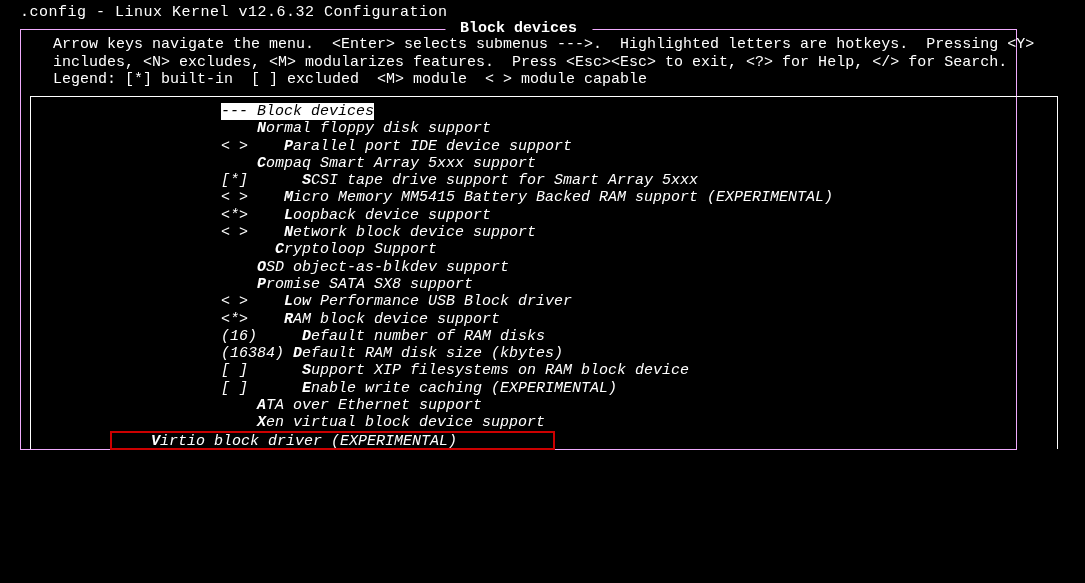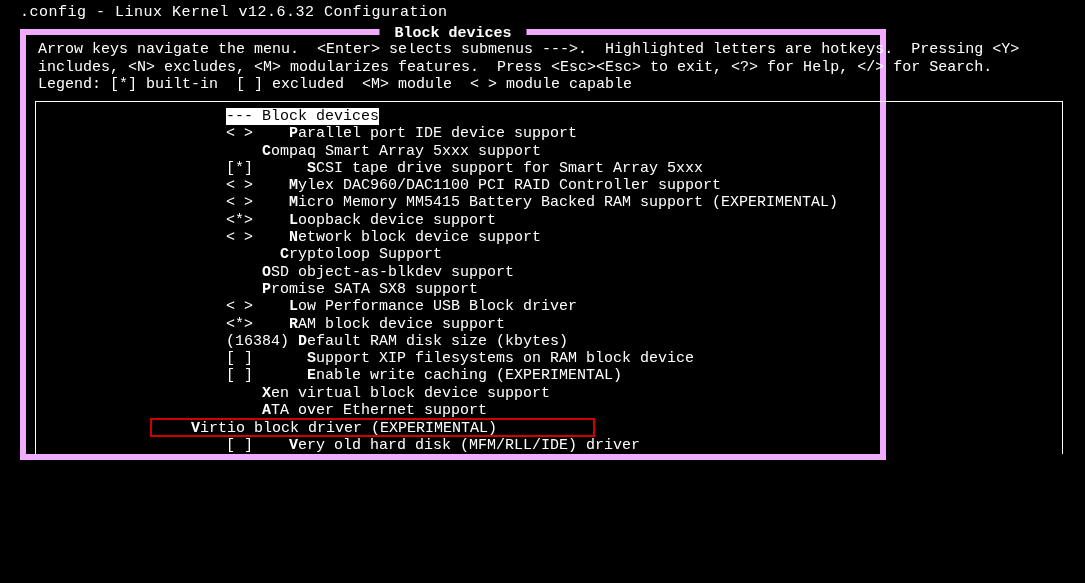--- a/index.html
+++ b/index.html
@@ -16,59 +16,61 @@
     width: 1085px;
     height: 583px;
     overflow: hidden;
     padding: 4px 0 0 20px;
   }
   .title {
     margin-bottom: 8px;
     letter-spacing: 0.5px;
   }
   .outer-box {
-    border: 6px solid #f0abfc;
+    border: 1px solid #f0abfc;
     position: relative;
     padding: 6px 12px 0 12px;
-    width: 866px;
+    width: 997px;
   }
   .box-title {
     position: absolute;
     top: -10px;
     left: 50%;
     transform: translateX(-50%);
     background: #000;
     padding: 0 6px;
     font-weight: bold;
   }
   .help-text {
     margin-bottom: 8px;
     white-space: pre;
+    margin-left: 20px;
   }
   .inner-box {
     border: 1px solid #fff;
     border-bottom: none;
     padding: 6px 10px 0 0;
     width: 1028px;
     margin-left: -3px;
+    font-style: italic;
   }
   .menu-row {
     white-space: pre;
     padding-left: 190px;
     height: 17.3px;
   }
   .section-header {
     background: #fff;
     color: #000;
   }
   .highlighted {
     border: 2px solid #cc0000;
     margin-top: -1px;
     margin-bottom: -1px;
-    margin-left: 114px;
+    margin-left: 79px;
     padding-left: 3px;
     display: inline-block;
     width: 445px;
     height: 19px;
     overflow: visible;
   }
   .highlighted-row {
     padding-left: 0;
   }
   b.hk {
@@ -82,33 +84,33 @@
 
 <div class="outer-box">
   <div class="box-title">&nbsp;<span>Block devices</span>&nbsp;</div>
 
   <div class="help-text"><span>Arrow keys navigate the menu.  &lt;Enter&gt; selects submenus ---&gt;.  Highlighted letters are hotkeys.  Pressing &lt;Y&gt;</span>
 <span>includes, &lt;N&gt; excludes, &lt;M&gt; modularizes features.  Press &lt;Esc&gt;&lt;Esc&gt; to exit, &lt;?&gt; for Help, &lt;/&gt; for Search.</span>
 <span>Legend: [*] built-in  [ ] excluded  &lt;M&gt; module  &lt; &gt; module capable</span></div>
 
   <div class="inner-box" id="menu-list">
   <div class="menu-row"><span class="section-header">--- Block devices</span></div>
+      <div class="menu-row"><m>    <b class="hk">N</b>ormal floppy disk support</m></div>
       <div class="menu-row">&lt; &gt;    <b class="hk">P</b>arallel port IDE device support</div>
       <div class="menu-row"><m>    <b class="hk">C</b>ompaq Smart Array 5xxx support</m></div>
       <div class="menu-row">[*]      <b class="hk">S</b>CSI tape drive support for Smart Array 5xxx</div>
-      <div class="menu-row">&lt; &gt;    <b class="hk">M</b>ylex DAC960/DAC1100 PCI RAID Controller support</div>
       <div class="menu-row">&lt; &gt;    <b class="hk">M</b>icro Memory MM5415 Battery Backed RAM support (EXPERIMENTAL)</div>
       <div class="menu-row">&lt;*&gt;    <b class="hk">L</b>oopback device support</div>
       <div class="menu-row">&lt; &gt;    <b class="hk">N</b>etwork block device support</div>
       <div class="menu-row"><m>      <b class="hk">C</b>ryptoloop Support</m></div>
       <div class="menu-row"><m>    <b class="hk">O</b>SD object-as-blkdev support</m></div>
       <div class="menu-row"><m>    <b class="hk">P</b>romise SATA SX8 support</m></div>
       <div class="menu-row">&lt; &gt;    <b class="hk">L</b>ow Performance USB Block driver</div>
       <div class="menu-row">&lt;*&gt;    <b class="hk">R</b>AM block device support</div>
+      <div class="menu-row">(16)     <b class="hk">D</b>efault number of RAM disks</div>
       <div class="menu-row">(16384) <b class="hk">D</b>efault RAM disk size (kbytes)</div>
       <div class="menu-row">[ ]      <b class="hk">S</b>upport XIP filesystems on RAM block device</div>
       <div class="menu-row">[ ]      <b class="hk">E</b>nable write caching (EXPERIMENTAL)</div>
+      <div class="menu-row"><m>    <b class="hk">A</b>TA over Ethernet support</m></div>
       <div class="menu-row"><m>    <b class="hk">X</b>en virtual block device support</m></div>
-      <div class="menu-row"><m>    <b class="hk">A</b>TA over Ethernet support</m></div>
       <div class="menu-row highlighted-row"><span class="highlighted"><m>    <b class="hk">V</b>irtio block driver (EXPERIMENTAL)</m></span></div>
-      <div class="menu-row">[ ]    <b class="hk">V</b>ery old hard disk (MFM/RLL/IDE) driver</div>
     </div>
 </div>
 
 </body></html>

